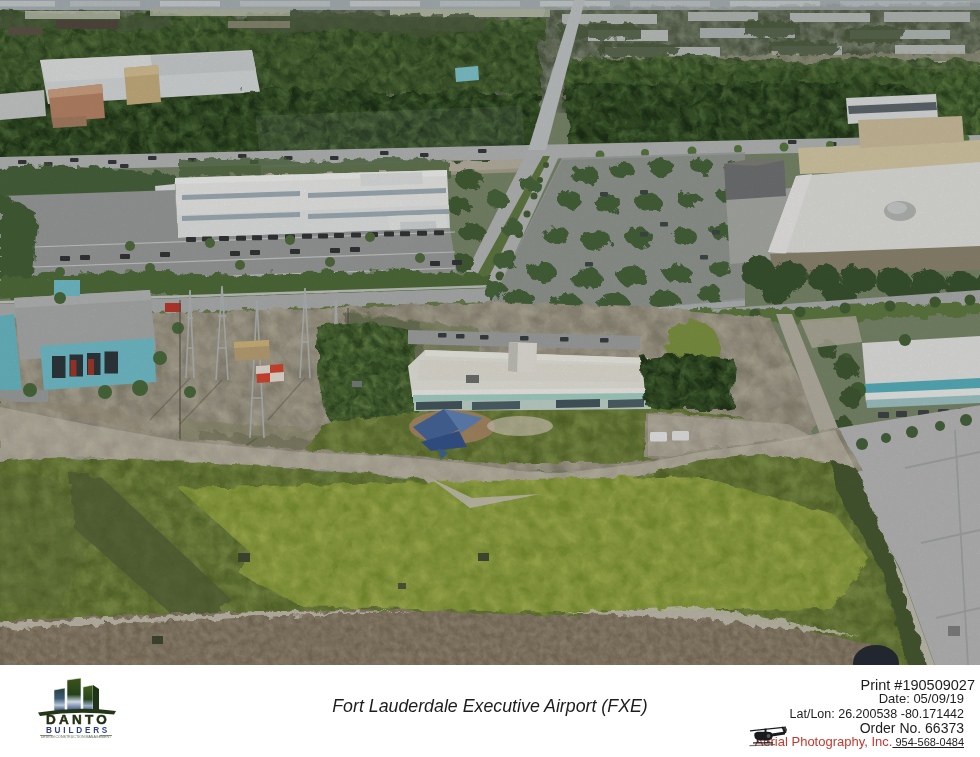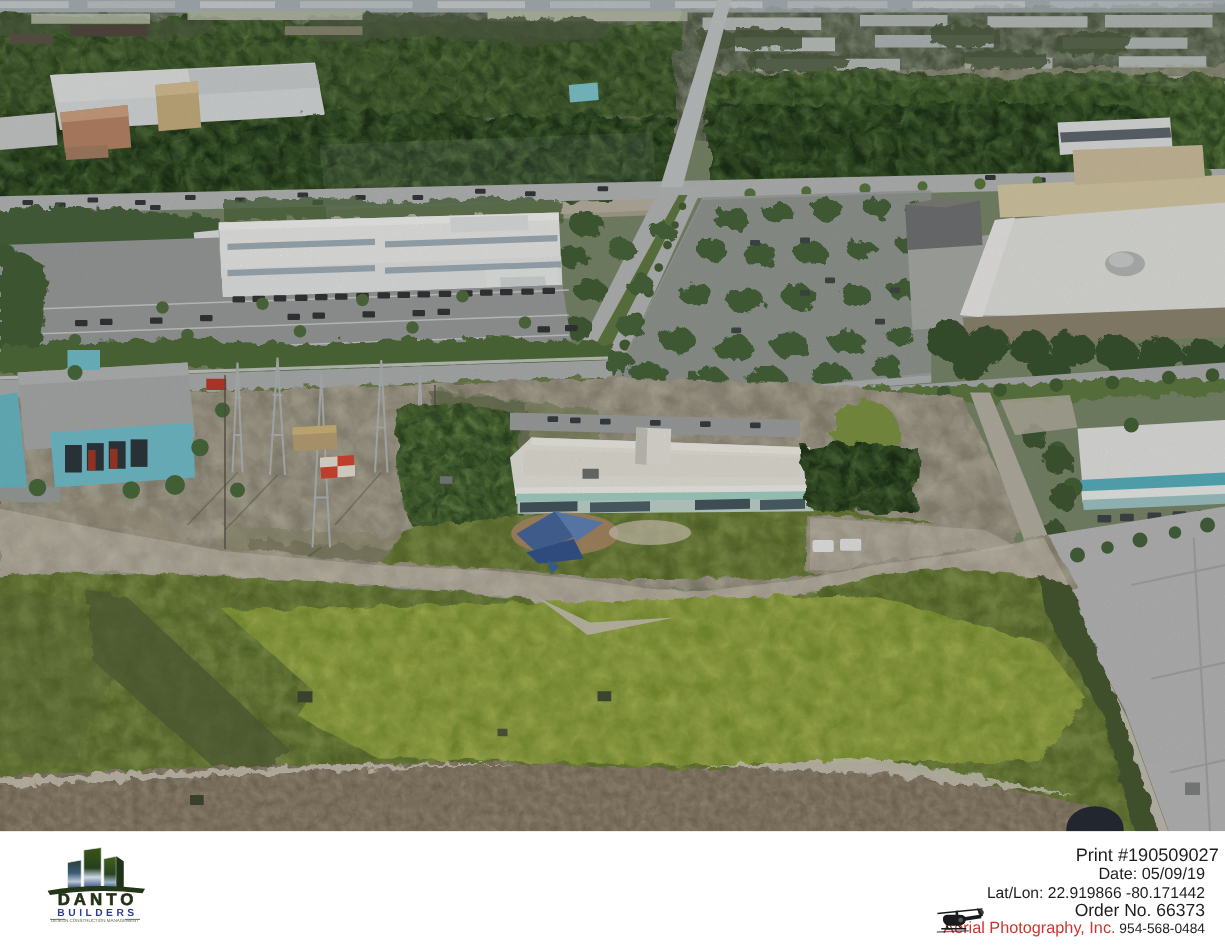--- a/index.html
+++ b/index.html
@@ -736,26 +736,27 @@
 
 <text x="40" y="55" font-size="8.2" font-weight="bold" text-anchor="middle" fill="#2b3e96" letter-spacing="2.8" font-family="Liberation Sans,sans-serif">BUILDERS</text>
 
 <g stroke="#5a6a4a" stroke-width="0.7">
         <line x1="2" y1="57.5" x2="14" y2="57.5"></line>
         <line x1="62" y1="57.5" x2="74" y2="57.5"></line>
       </g>
 <text x="38" y="59.5" font-size="3.6" text-anchor="middle" fill="#5a6a4a" font-family="Liberation Sans,sans-serif">DESIGN CONSTRUCTION MANAGEMENT</text>
 </svg>
 
+<div class="ftxt" style="left:0;width:980px;top:31px;text-align:center;font-size:17.8px;font-style:italic;">Fort Lauderdale Executive Airport (FXE)</div>
 
 <div class="ftxt" style="right:5px;top:12.5px;font-size:14.5px;line-height:1;">Print #190509027</div>
 <div class="ftxt" style="right:16px;top:27px;font-size:13px;line-height:1;">Date: 05/09/19</div>
-<div class="ftxt" style="right:16px;top:42.5px;font-size:12.5px;line-height:1;">Lat/Lon: 22.919866 -80.171442</div>
+<div class="ftxt" style="right:16px;top:42.5px;font-size:12.5px;line-height:1;">Lat/Lon: 26.200538 -80.171442</div>
 <div class="ftxt" style="right:16px;top:56px;font-size:14px;line-height:1;">Order No. 66373</div>
-<div class="ftxt" style="right:16px;top:69.5px;font-size:13px;line-height:1;"><span style="color:#c8372d;">Aerial Photography, Inc.</span><span style="font-size:11px;"> 954-568-0484</span></div>
+<div class="ftxt" style="right:16px;top:69.5px;font-size:13px;line-height:1;"><span style="color:#c8372d;">Aerial Photography, Inc.</span><span style="font-size:11px;text-decoration:underline;"> 954-568-0484</span></div>
 
 <svg style="position:absolute;left:747px;top:56px" width="42" height="26" viewBox="0 0 42 26">
 
 <g fill="#191a1c">
 <path d="M3,9.2 L39,5.6 L39,6.8 L3,10.4 Z"></path>
 <rect x="17.5" y="7.6" width="2" height="3.4"></rect>
 <path d="M7.5,12.5 Q6.5,17.5 11,19.5 L20.5,19.5 Q25.5,18.5 25.5,14 Q25.5,11 20.5,10.8 L11,10.8 Q8.5,10.8 7.5,12.5 Z"></path>
 <path d="M25,12.5 L38,10.5 L38,13.5 L25,15.5 Z"></path>
 <path d="M35.5,5.5 L39.5,11.5 L38.2,12.2 L34.2,6.2 Z"></path>
 <circle cx="37.8" cy="9" r="2.2" opacity="0.85"></circle>

